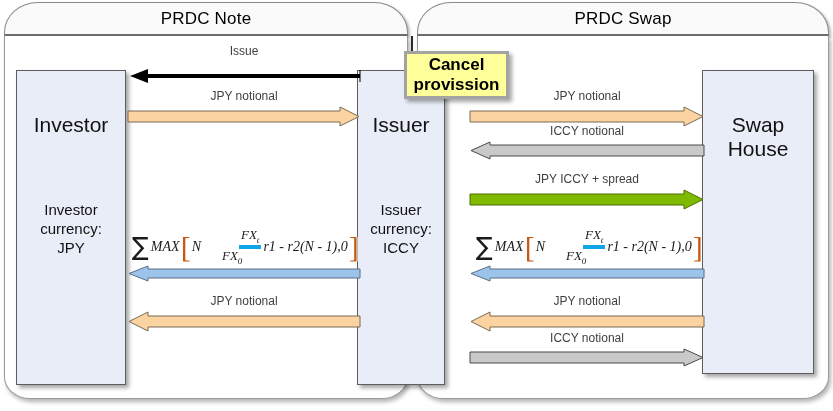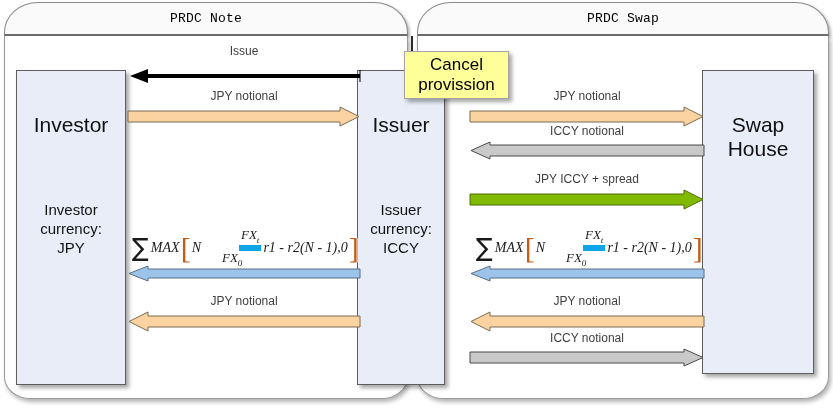--- a/index.html
+++ b/index.html
@@ -20,21 +20,21 @@
     border:1px solid #8a8a8a;
     border-bottom:2px solid #6d6d6d;
     box-sizing:border-box;
     border-top-left-radius:34px 30px;
     border-top-right-radius:34px 30px;
     box-shadow:2px 2px 3px rgba(0,0,0,.30);
   }
   .tab-label{
     position:absolute;left:0;right:0;top:0;bottom:0;
     display:flex;align-items:center;justify-content:center;
-    font-size:13px;color:#000;letter-spacing:.2px;font-family:Liberation Mono, monospace;
+    font-size:17px;color:#000;letter-spacing:.2px;
   }
 
   
   .panel{
     position:absolute;
     background:#ffffff;
     border:1px solid #9a9a9a;
     border-top:none;
     box-sizing:border-box;
     border-bottom-left-radius:26px 22px;
@@ -57,27 +57,28 @@
   }
   .party-sub{
     font-size:15px;color:#111;text-align:center;line-height:1.25;
     position:absolute;left:0;right:0;
   }
 
   
   .callout{
     position:absolute;
     background:#ffff99;
-    border:1px solid #a3a3a3;
+    border:3px solid #a3a3a3;
     box-sizing:border-box;
     box-shadow:3px 3px 4px rgba(0,0,0,.35);
     display:flex;align-items:center;justify-content:center;
     text-align:center;
     font-size:17px;color:#000;line-height:1.18;
     padding:2px 4px;
+    font-weight:bold;
   }
   .connector{
     position:absolute;
     background:#2b2b2b;
     width:2px;
   }
 
   
   .flow{position:absolute;}
   .flow svg{display:block;overflow:visible;}
@@ -96,21 +97,21 @@
     font-style:italic;
     color:#1a1a1a;
     white-space:nowrap;
     display:flex;align-items:center;
     font-size:14px;
     text-shadow:0 1px 0 #fff, 1px 0 0 #fff, -1px 0 0 #fff, 0 -1px 0 #fff;
   }
   .sum{font-size:25px;font-style:normal;font-family:"DejaVu Sans",sans-serif;margin-right:2px;}
   .brk{color:#c85a10;font-size:30px;font-style:normal;line-height:0;margin:0 1px;font-family:"Liberation Serif",serif;}
   .frac{display:inline-flex;flex-direction:column;align-items:center;vertical-align:middle;margin:0 2px;line-height:1;}
-  .frac .num{border-bottom:6px solid #0ea5e9;padding:0 2px;font-size:13px;margin-left:36px;}
+  .frac .num{border-bottom:4px solid #0ea5e9;padding:0 2px;font-size:13px;margin-left:36px;}
   .frac .den{padding:0 2px;font-size:13px;}
   .sub{font-size:9px;vertical-align:sub;}
 </style>
 </head>
 <body>
 
 <div id="stage">
 
   <div class="tab" style="left:4px;top:2px;width:404px;height:34px;">
     <div class="tab-label">PRDC Note</div>

